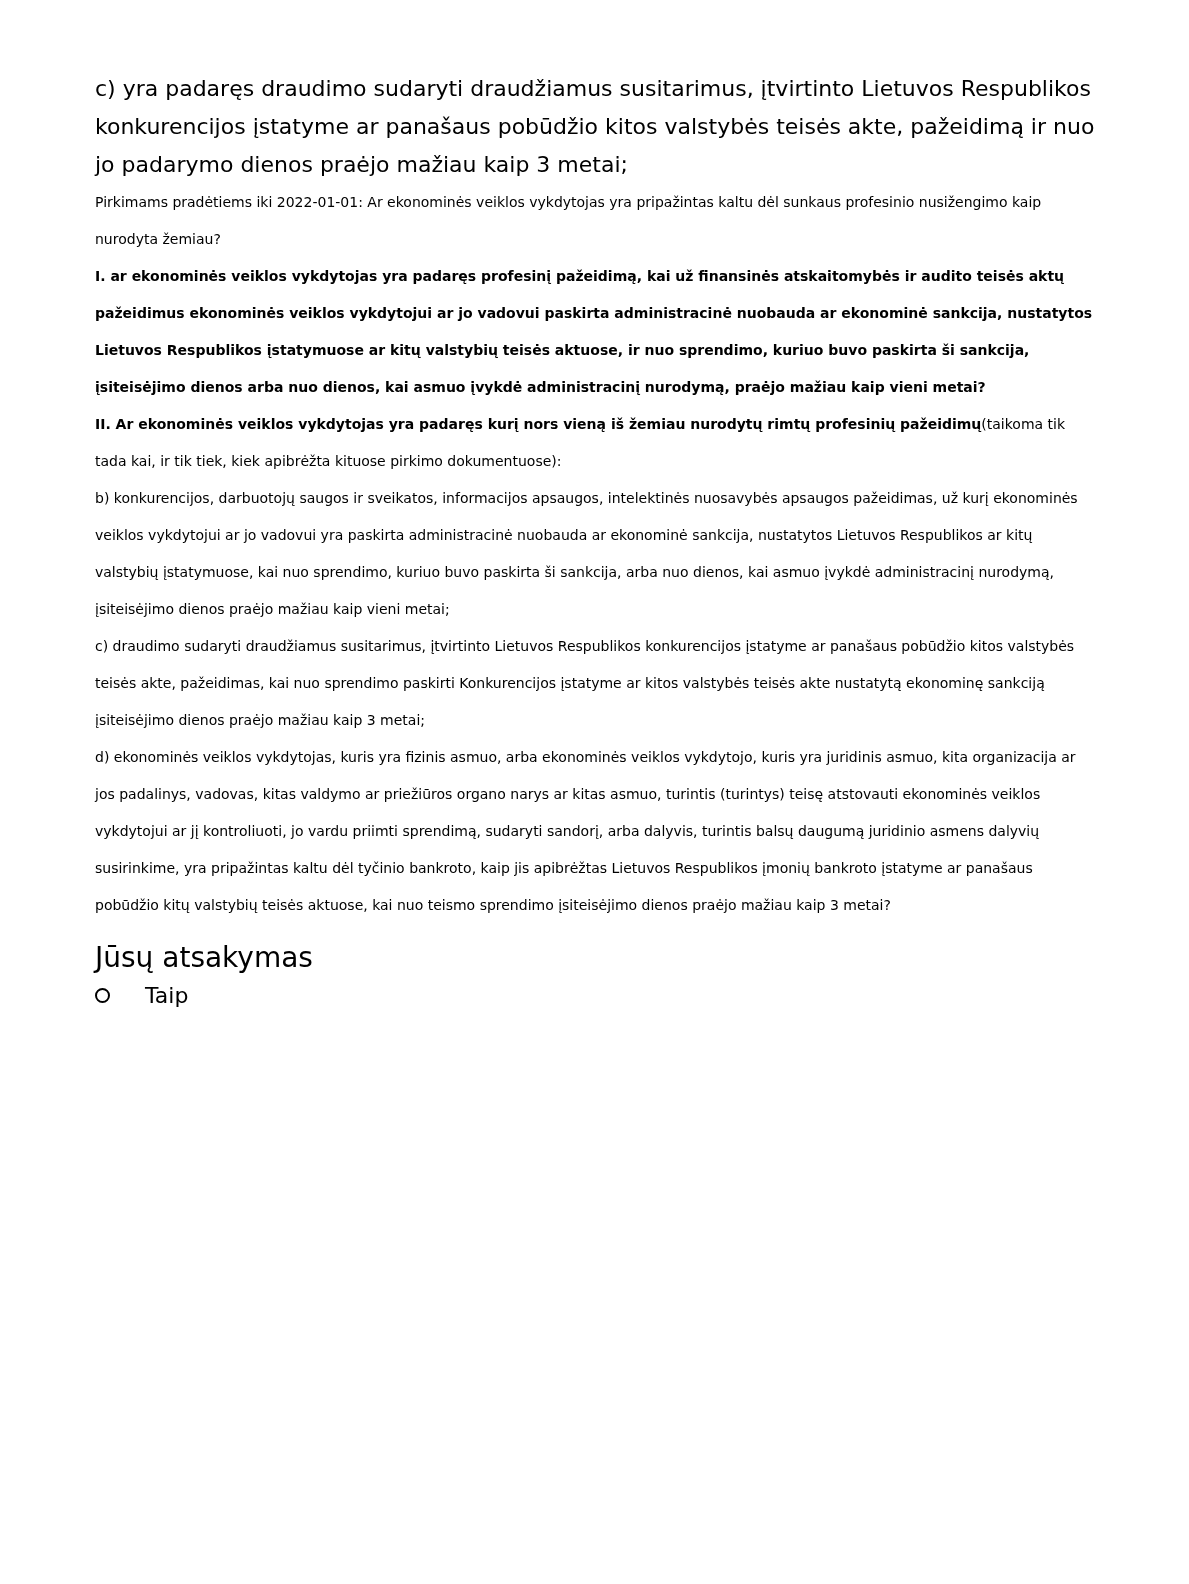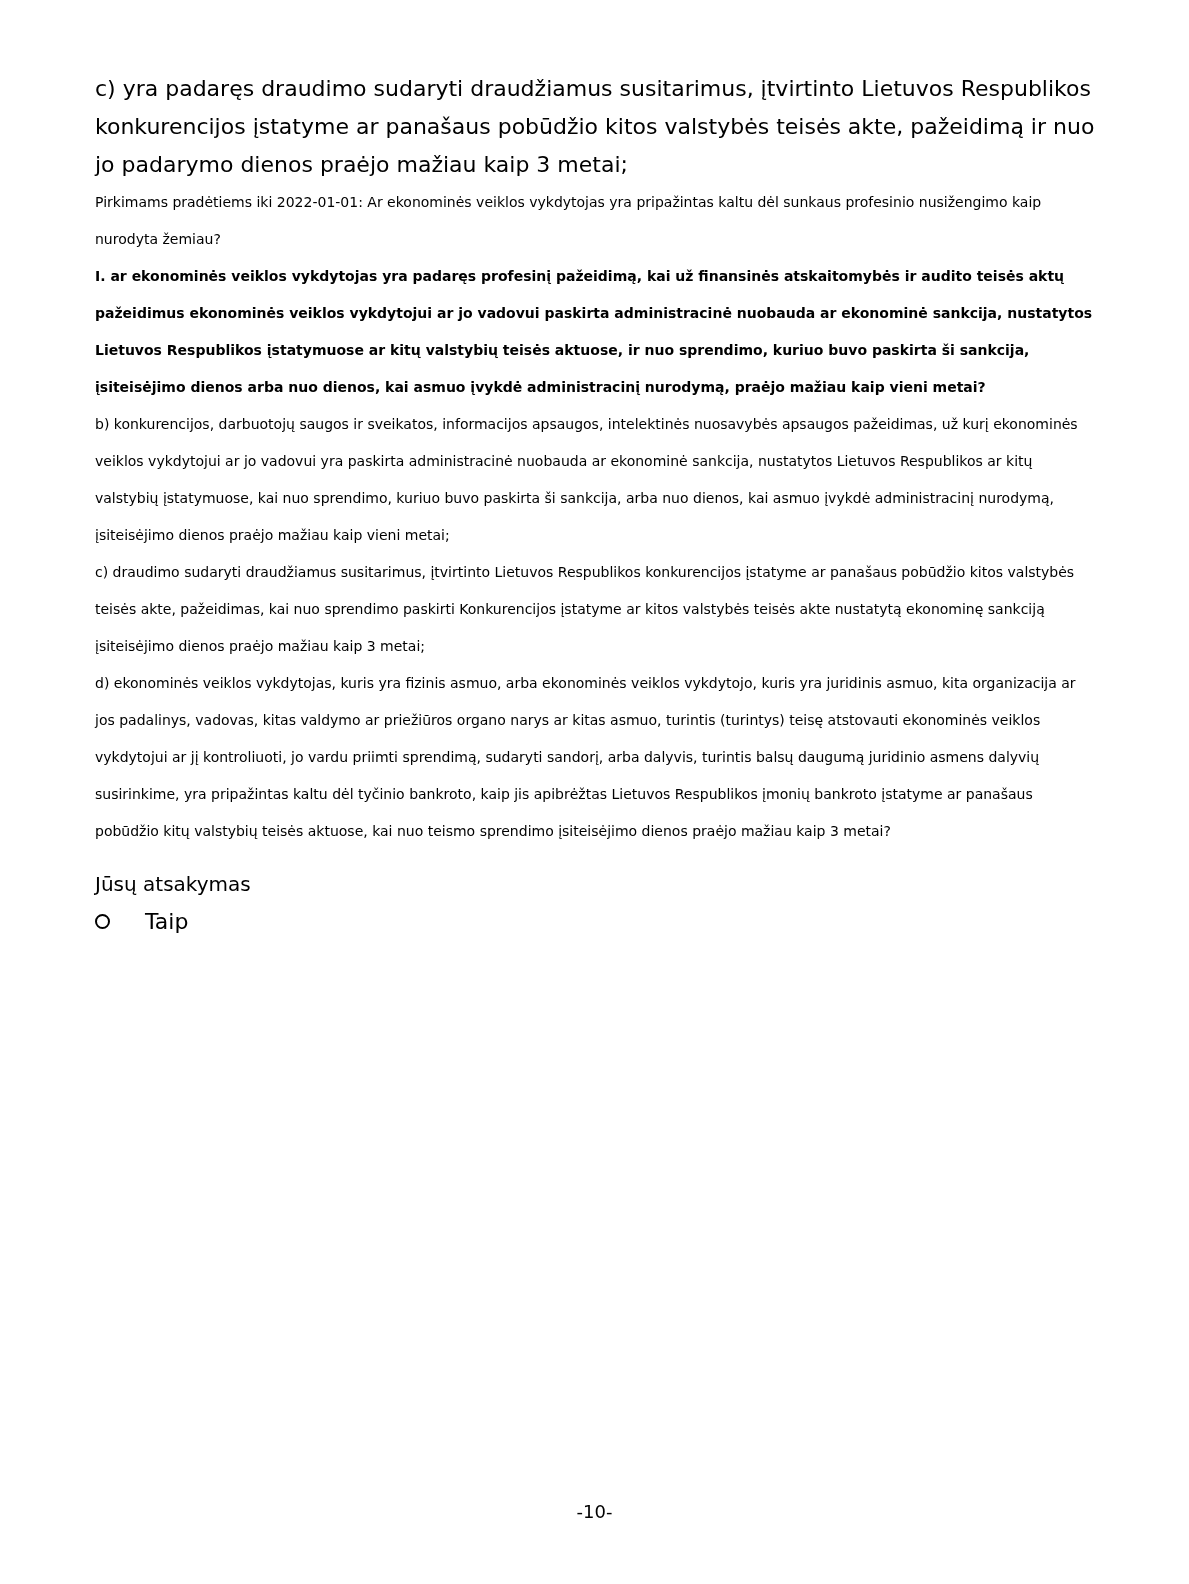--- a/index.html
+++ b/index.html
@@ -10,21 +10,21 @@
     box-sizing: border-box;
     padding: 70px 94px 0 95px;
     background: #ffffff;
     color: #000000;
     font-family: "DejaVu Sans", "Liberation Sans", sans-serif;
     overflow: hidden;
   }
   .para { font-size: 14px; line-height: 37px; text-align: left; }
   .para-large { font-size: 22px; line-height: 38px; }
   .b { font-weight: 700; }
-  .answer-title { font-size: 20px; line-height: 36px; margin-top: 16px; }
+  .answer-title { font-size: 28px; line-height: 36px; margin-top: 16px; }
   .option {
     display: flex;
     align-items: center;
     height: 38px;
     font-size: 22px;
     cursor: pointer;
     gap: 33px;
   }
   .radio {
     width: 15px;
@@ -48,29 +48,29 @@
   }
 </style>
 </head>
 <body>
 
 <div class="page">
   <div id="content">
       <div class="para para-large"><span>c) yra padaręs draudimo sudaryti draudžiamus susitarimus, įtvirtinto Lietuvos Respublikos konkurencijos įstatyme ar panašaus pobūdžio kitos valstybės teisės akte, pažeidimą ir nuo jo padarymo dienos praėjo mažiau kaip 3 metai;</span></div>
       <div class="para"><span>Pirkimams pradėtiems iki 2022-01-01: Ar ekonominės veiklos vykdytojas yra pripažintas kaltu dėl sunkaus profesinio nusižengimo kaip nurodyta žemiau?</span></div>
       <div class="para"><span class="b">I. ar ekonominės veiklos vykdytojas yra padaręs profesinį pažeidimą, kai už finansinės atskaitomybės ir audito teisės aktų pažeidimus ekonominės veiklos vykdytojui ar jo vadovui paskirta administracinė nuobauda ar ekonominė sankcija, nustatytos Lietuvos Respublikos įstatymuose ar kitų valstybių teisės aktuose, ir nuo sprendimo, kuriuo buvo paskirta ši sankcija, įsiteisėjimo dienos arba nuo dienos, kai asmuo įvykdė administracinį nurodymą, praėjo mažiau kaip vieni metai?</span></div>
+      <div class="para"><span class="b">II. Ar ekonominės veiklos vykdytojas yra padaręs kurį nors vieną iš žemiau nurodytų rimtų profesinių pažeidimų</span><span>(taikoma tik tada kai, ir tik tiek, kiek apibrėžta kituose pirkimo dokumentuose):</span></div>
       <div class="para"><span>b) konkurencijos, darbuotojų saugos ir sveikatos, informacijos apsaugos, intelektinės nuosavybės apsaugos pažeidimas, už kurį ekonominės veiklos vykdytojui ar jo vadovui yra paskirta administracinė nuobauda ar ekonominė sankcija, nustatytos Lietuvos Respublikos ar kitų valstybių įstatymuose, kai nuo sprendimo, kuriuo buvo paskirta ši sankcija, arba nuo dienos, kai asmuo įvykdė administracinį nurodymą, įsiteisėjimo dienos praėjo mažiau kaip vieni metai;</span></div>
       <div class="para"><span>c) draudimo sudaryti draudžiamus susitarimus, įtvirtinto Lietuvos Respublikos konkurencijos įstatyme ar panašaus pobūdžio kitos valstybės teisės akte, pažeidimas, kai nuo sprendimo paskirti Konkurencijos įstatyme ar kitos valstybės teisės akte nustatytą ekonominę sankciją įsiteisėjimo dienos praėjo mažiau kaip 3 metai;</span></div>
       <div class="para"><span>d) ekonominės veiklos vykdytojas, kuris yra fizinis asmuo, arba ekonominės veiklos vykdytojo, kuris yra juridinis asmuo, kita organizacija ar jos padalinys, vadovas, kitas valdymo ar priežiūros organo narys ar kitas asmuo, turintis (turintys) teisę atstovauti ekonominės veiklos vykdytojui ar jį kontroliuoti, jo vardu priimti sprendimą, sudaryti sandorį, arba dalyvis, turintis balsų daugumą juridinio asmens dalyvių susirinkime, yra pripažintas kaltu dėl tyčinio bankroto, kaip jis apibrėžtas Lietuvos Respublikos įmonių bankroto įstatyme ar panašaus pobūdžio kitų valstybių teisės aktuose, kai nuo teismo sprendimo įsiteisėjimo dienos praėjo mažiau kaip 3 metai?</span></div>
     </div>
 
   <div>
     <div class="answer-title">Jūsų atsakymas</div>
     <div id="options">
         <div class="option">
           <span class="radio"></span>
           <span>Taip</span>
         </div>
       </div>
   </div>
 
-  <div class="footer">-10-</div>
 </div>
 
 </body></html>

